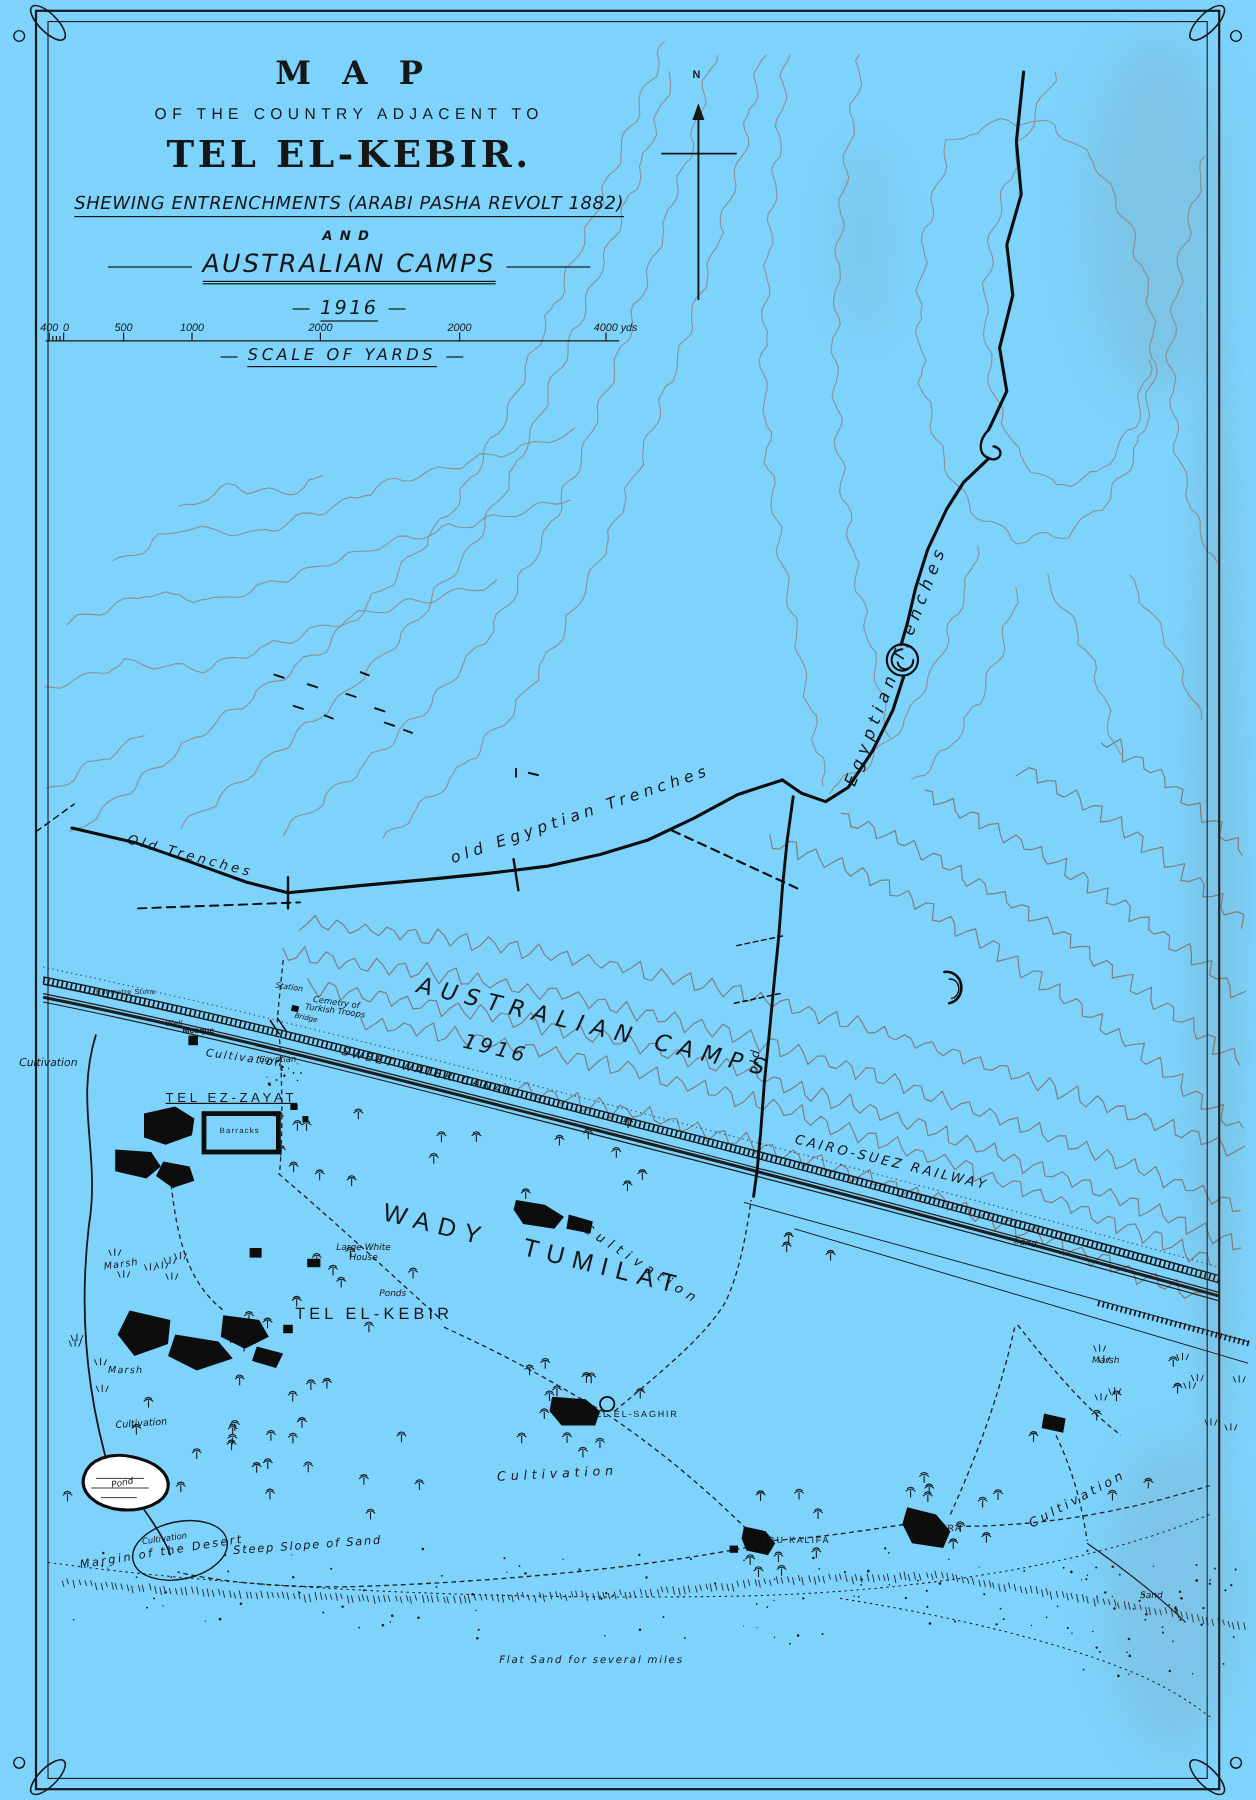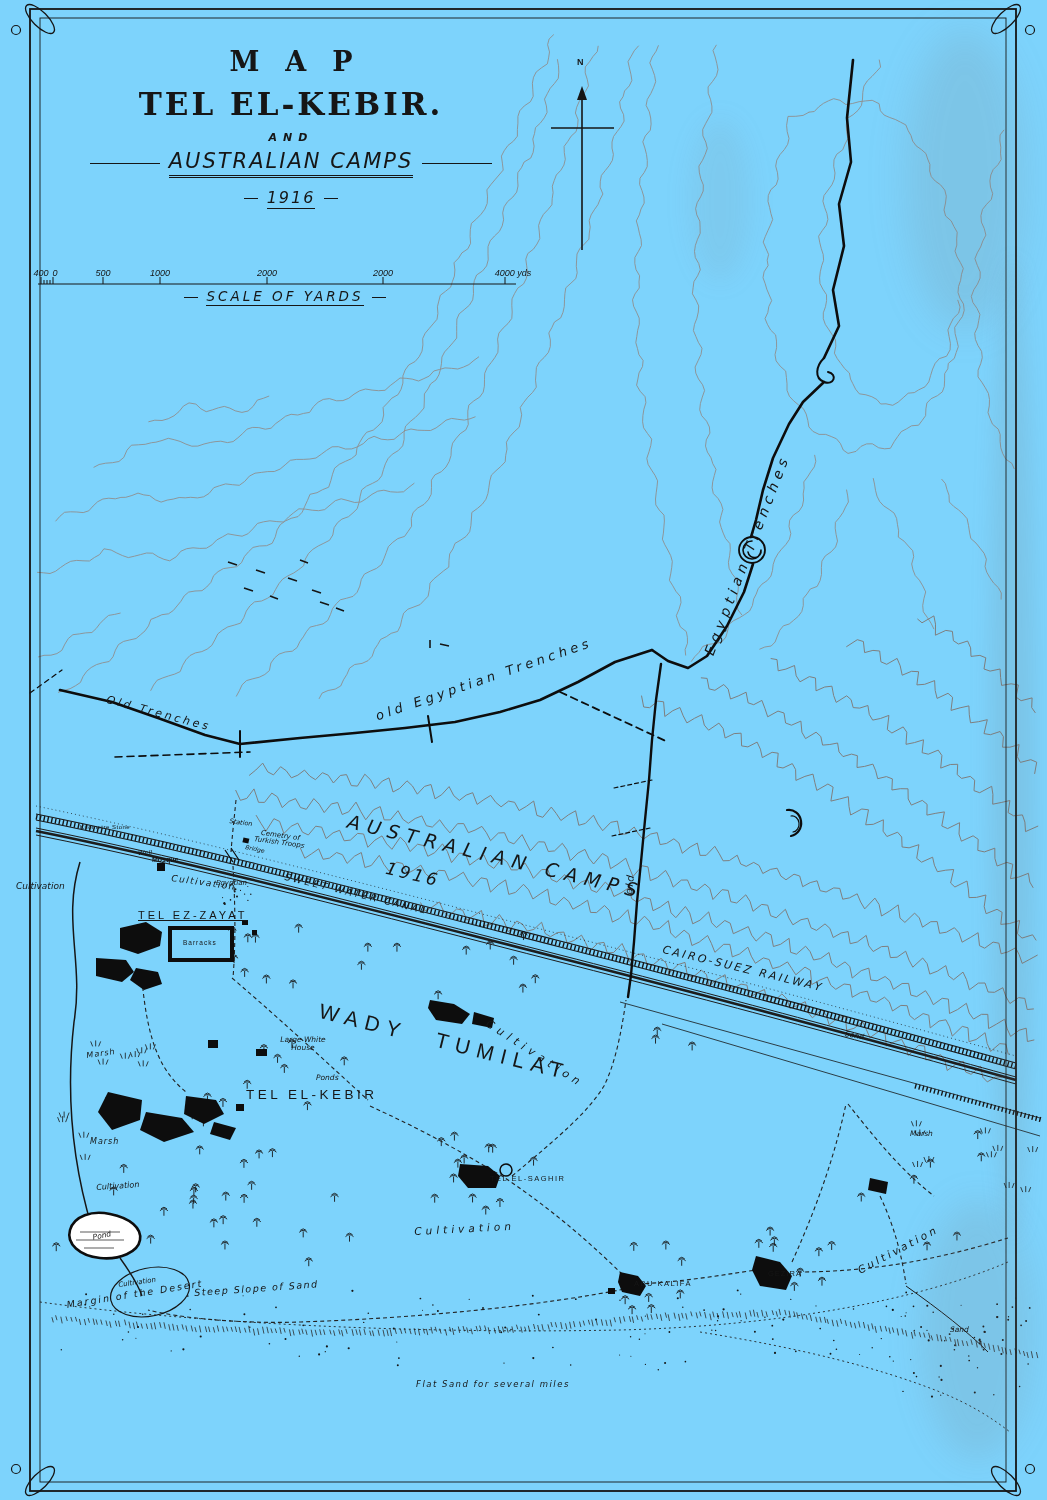--- a/index.html
+++ b/index.html
@@ -377,21 +377,23 @@
     </g>
   </svg>
 
   <div class="smudge" style="left:905px;top:30px;width:120px;height:300px;background:rgba(125,125,125,.16);filter:blur(18px);"></div>
   <div class="smudge" style="left:990px;top:260px;width:45px;height:980px;background:rgba(110,110,110,.14);filter:blur(10px);"></div>
   <div class="smudge" style="left:920px;top:1200px;width:115px;height:260px;background:rgba(120,120,120,.15);filter:blur(16px);"></div>
   <div class="smudge" style="left:690px;top:120px;width:60px;height:160px;background:rgba(130,130,130,.10);filter:blur(12px);"></div>
 
   <div class="tb">
     <div class="tb-map">MAP</div>
+    <div class="tb-sub">OF THE COUNTRY ADJACENT TO</div>
     <div class="tb-place">TEL EL-KEBIR.</div>
+    <div><span class="tb-shew">SHEWING ENTRENCHMENTS (ARABI PASHA REVOLT 1882)</span></div>
     <div class="tb-and">AND</div>
     <div class="row-c">
       <span class="dash d70"></span>
       <span class="tb-camps">AUSTRALIAN CAMPS</span>
       <span class="dash d70"></span>
     </div>
     <div class="row-c" style="margin-top:10px;">
       <span class="dash d14"></span>
       <span class="tb-year">1916</span>
       <span class="dash d14"></span>

